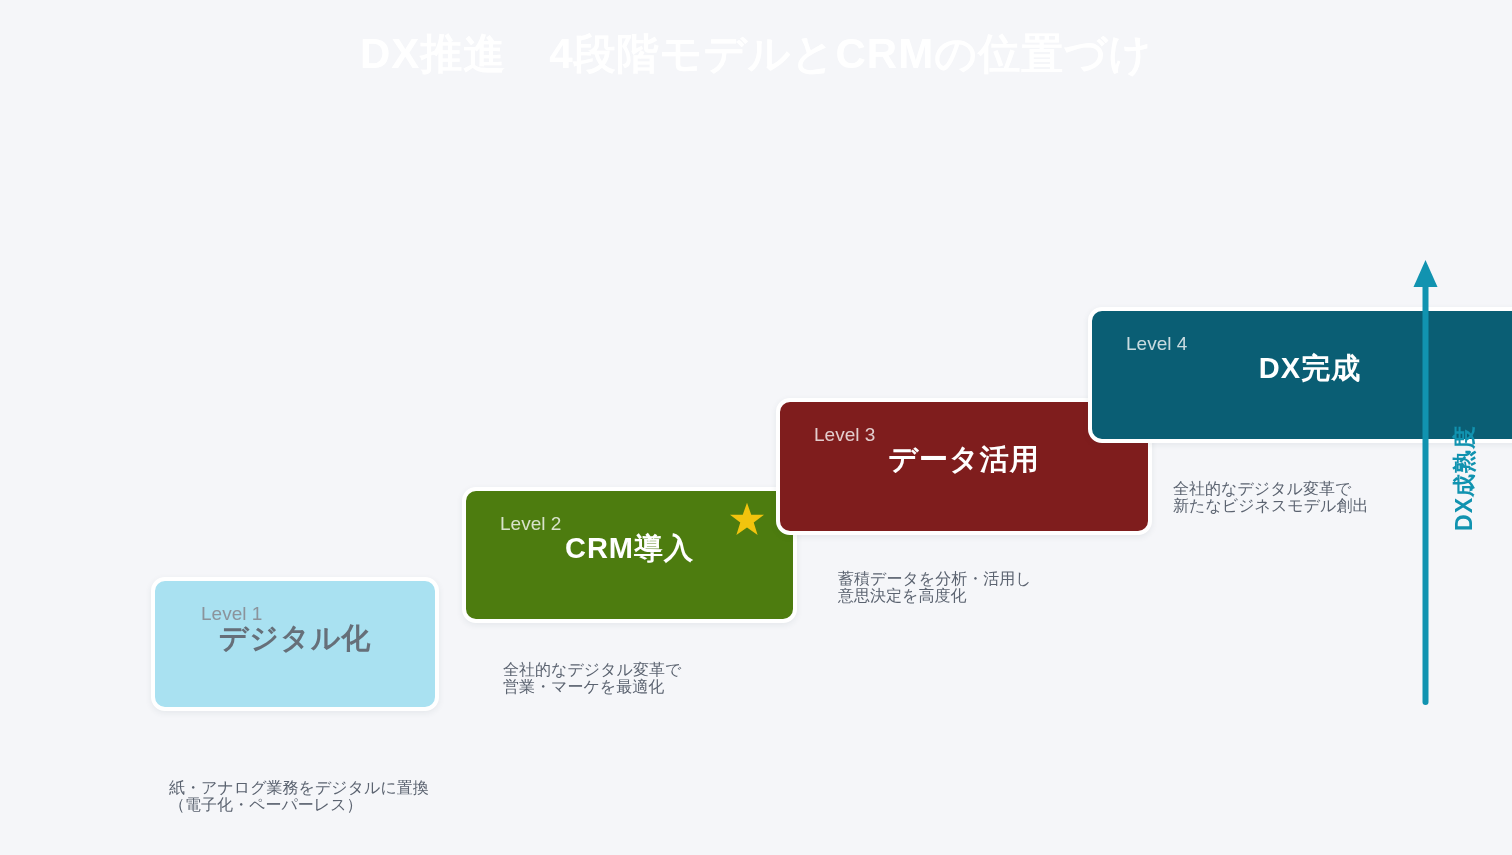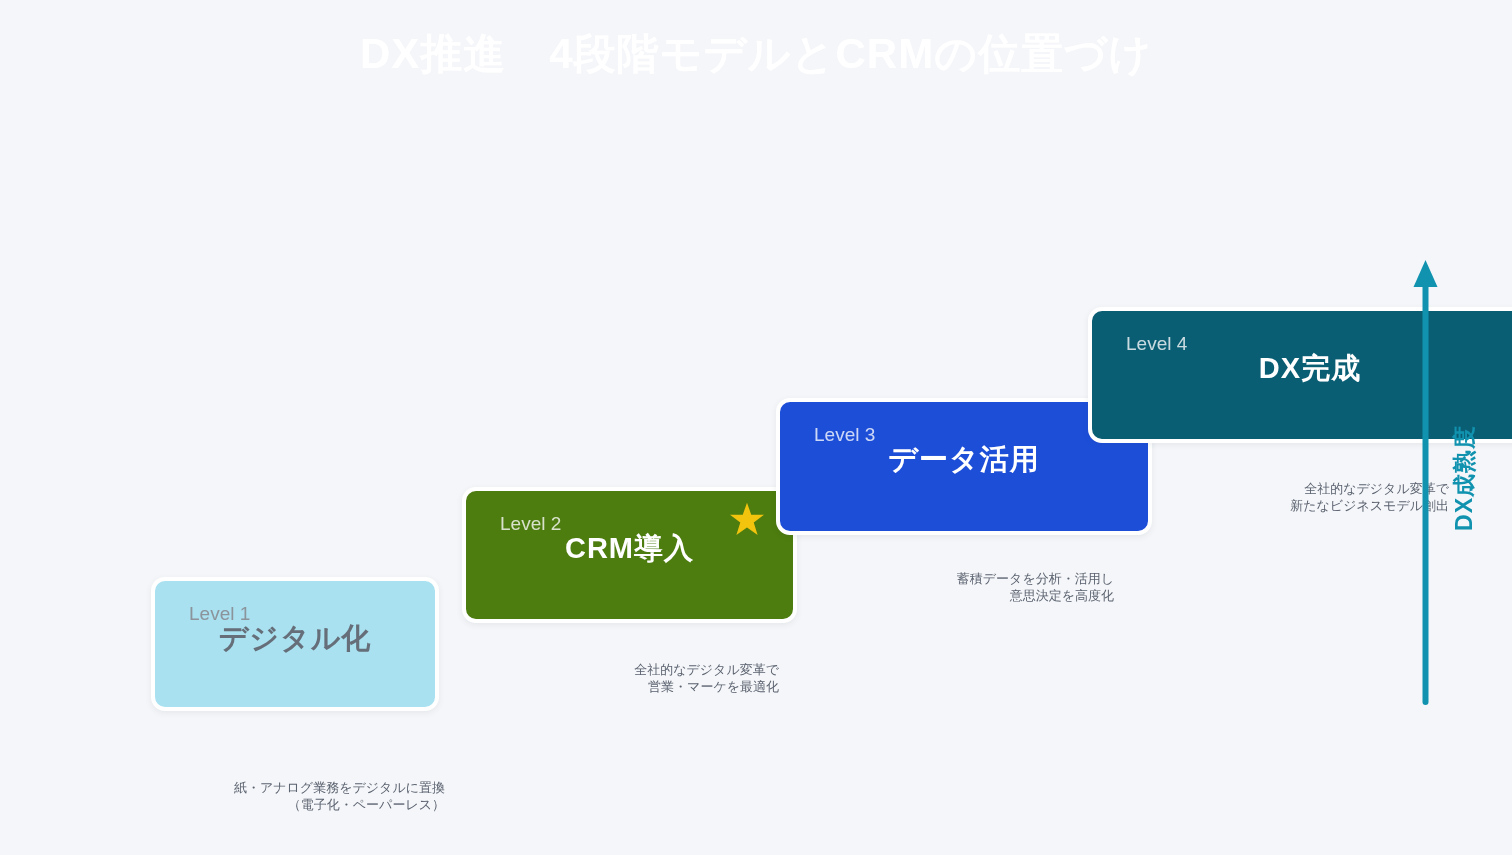--- a/index.html
+++ b/index.html
@@ -48,46 +48,47 @@
     left: 0; top: 40px;
     width: 100%;
     text-align: center;
     font-size: 29px;
     font-weight: 700;
     line-height: 1.2;
     letter-spacing: 1px;
   }
 
   .level-1 { left: 151px; top: 577px; width: 288px; height: 134px; background: #A9E1F1; z-index: 1; }
-  .level-1 .tag  { color: #8B939B; }
+  .level-1 .tag  { color: #8B939B; margin-left: 12px; }
   .level-1 .name { color: #666F79; }
 
   .level-2 { left: 462px; top: 487px; width: 335px; height: 136px; background: #4d7c0f; z-index: 2; }
-  .level-3 { left: 776px; top: 398px; width: 376px; height: 137px; background: #1d4ed8; z-index: 3; }
+  .level-3 { left: 776px; top: 398px; width: 376px; height: 137px; background: #7f1d1d; z-index: 3; }
   .level-4 { left: 1088px; top: 307px; width: 444px; height: 136px; background: #0A5E74; z-index: 4; }
   .level-2 .tag, .level-3 .tag, .level-4 .tag { color: rgba(255,255,255,0.78); }
   .level-2 .name, .level-3 .name, .level-4 .name { color: #FFFFFF; }
 
   
   .star {
     position: absolute;
     left: 729px; top: 502px;
     width: 36px; height: 34px;
     z-index: 5;
   }
 
   
   .desc {
     position: absolute;
     width: 300px;
-    text-align: right;
-    font-size: 13px;
+    text-align: left;
+    font-size: 16px;
     line-height: 17px;
     color: #5B6370;
     z-index: 1;
+    padding-left: 24px;
   }
   .desc-1 { left: 145px; top: 751px; margin-top: 28px; }
   .desc-2 { left: 479px; top: 661px; }
   .desc-3 { left: 814px; top: 570px; }
   .desc-4 { left: 1149px; top: 480px; }
 
   
   .maturity-arrow {
     position: absolute;
     left: 1404px; top: 252px;

